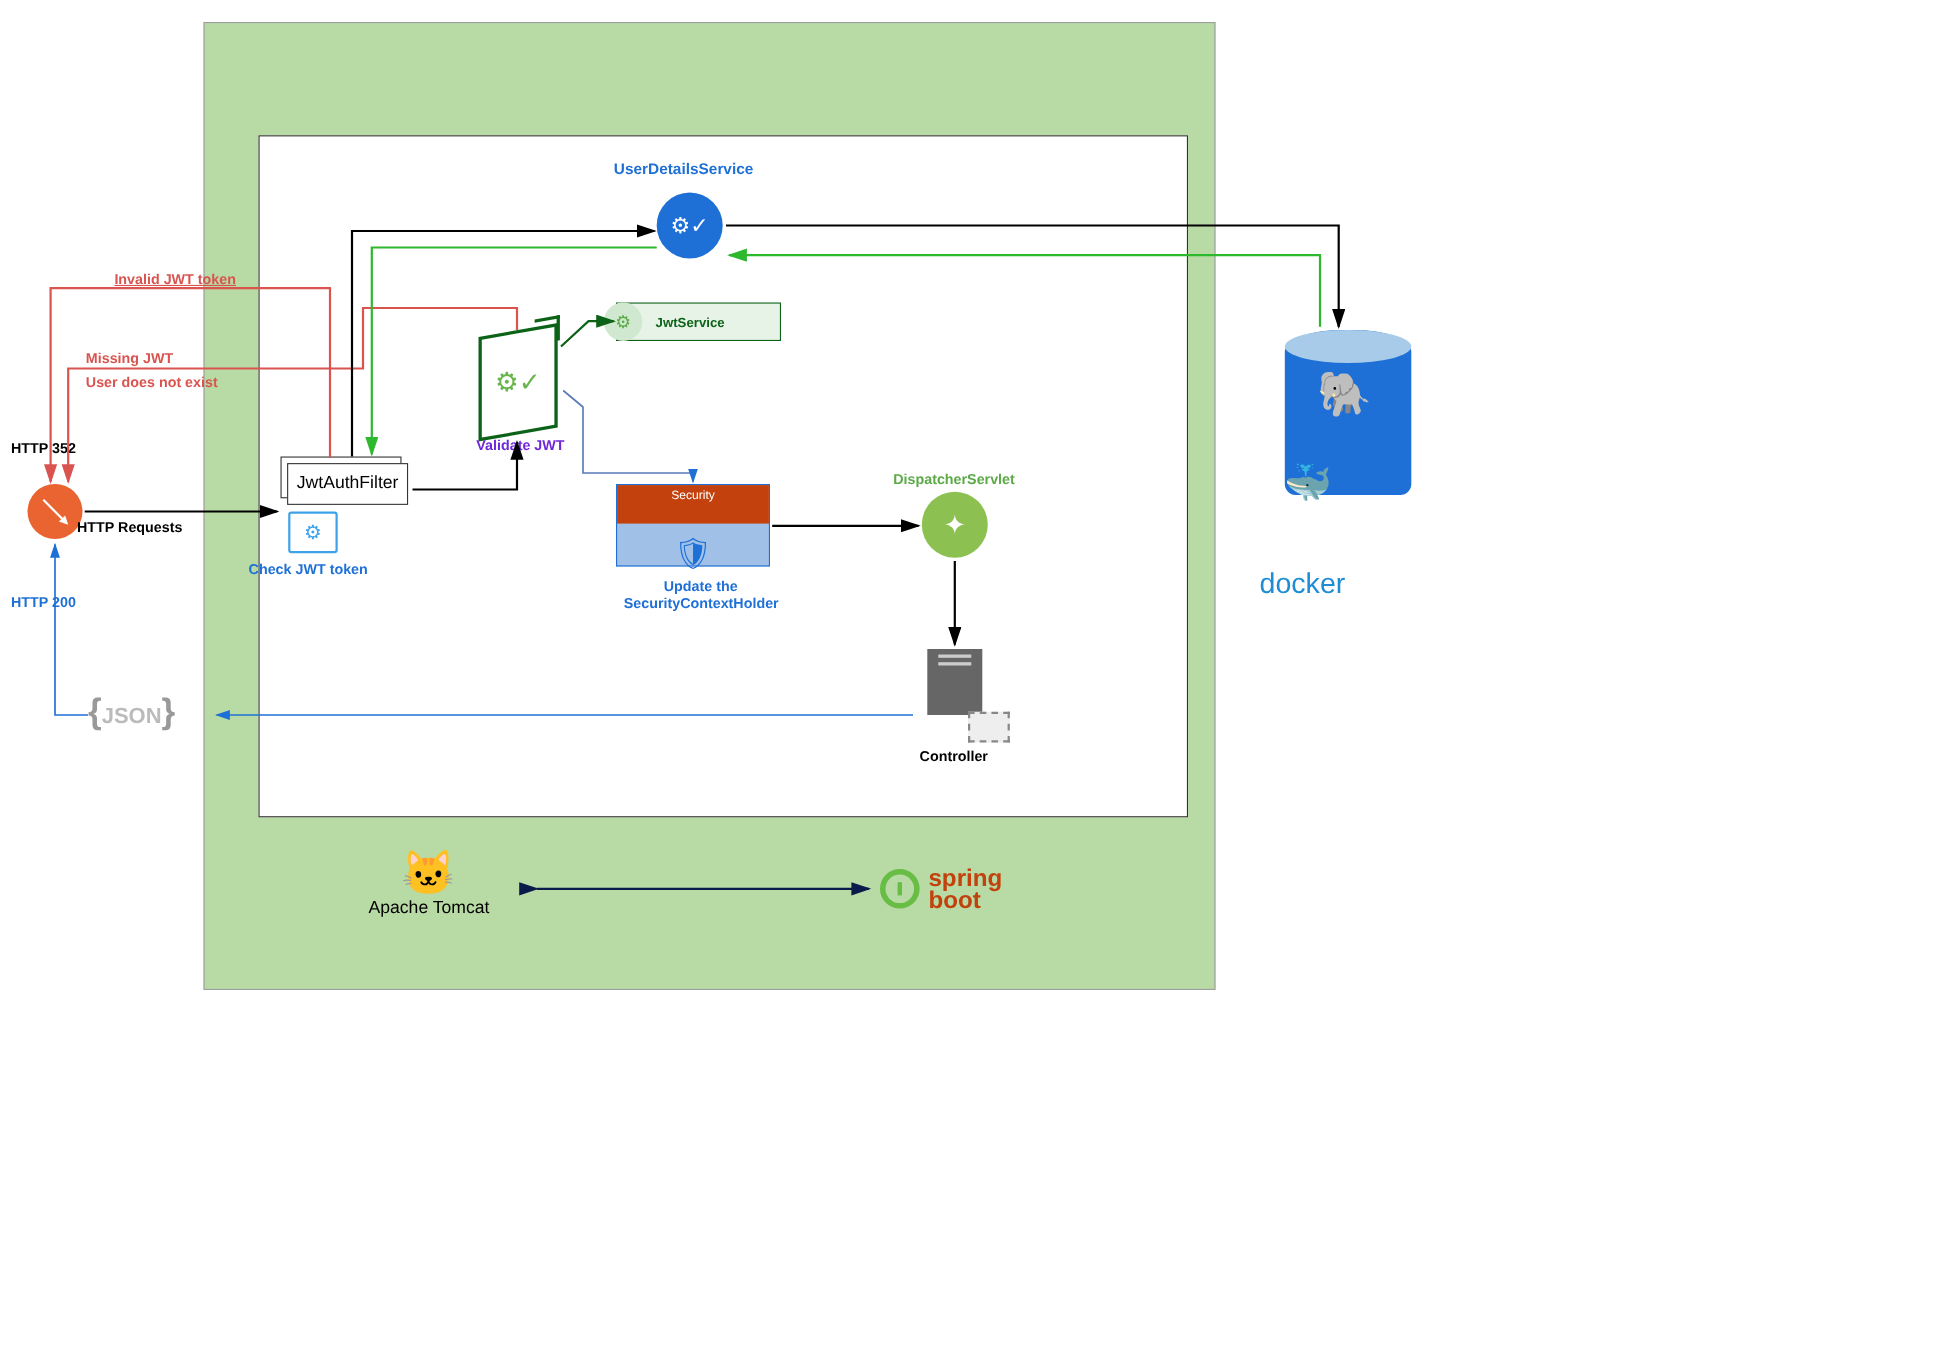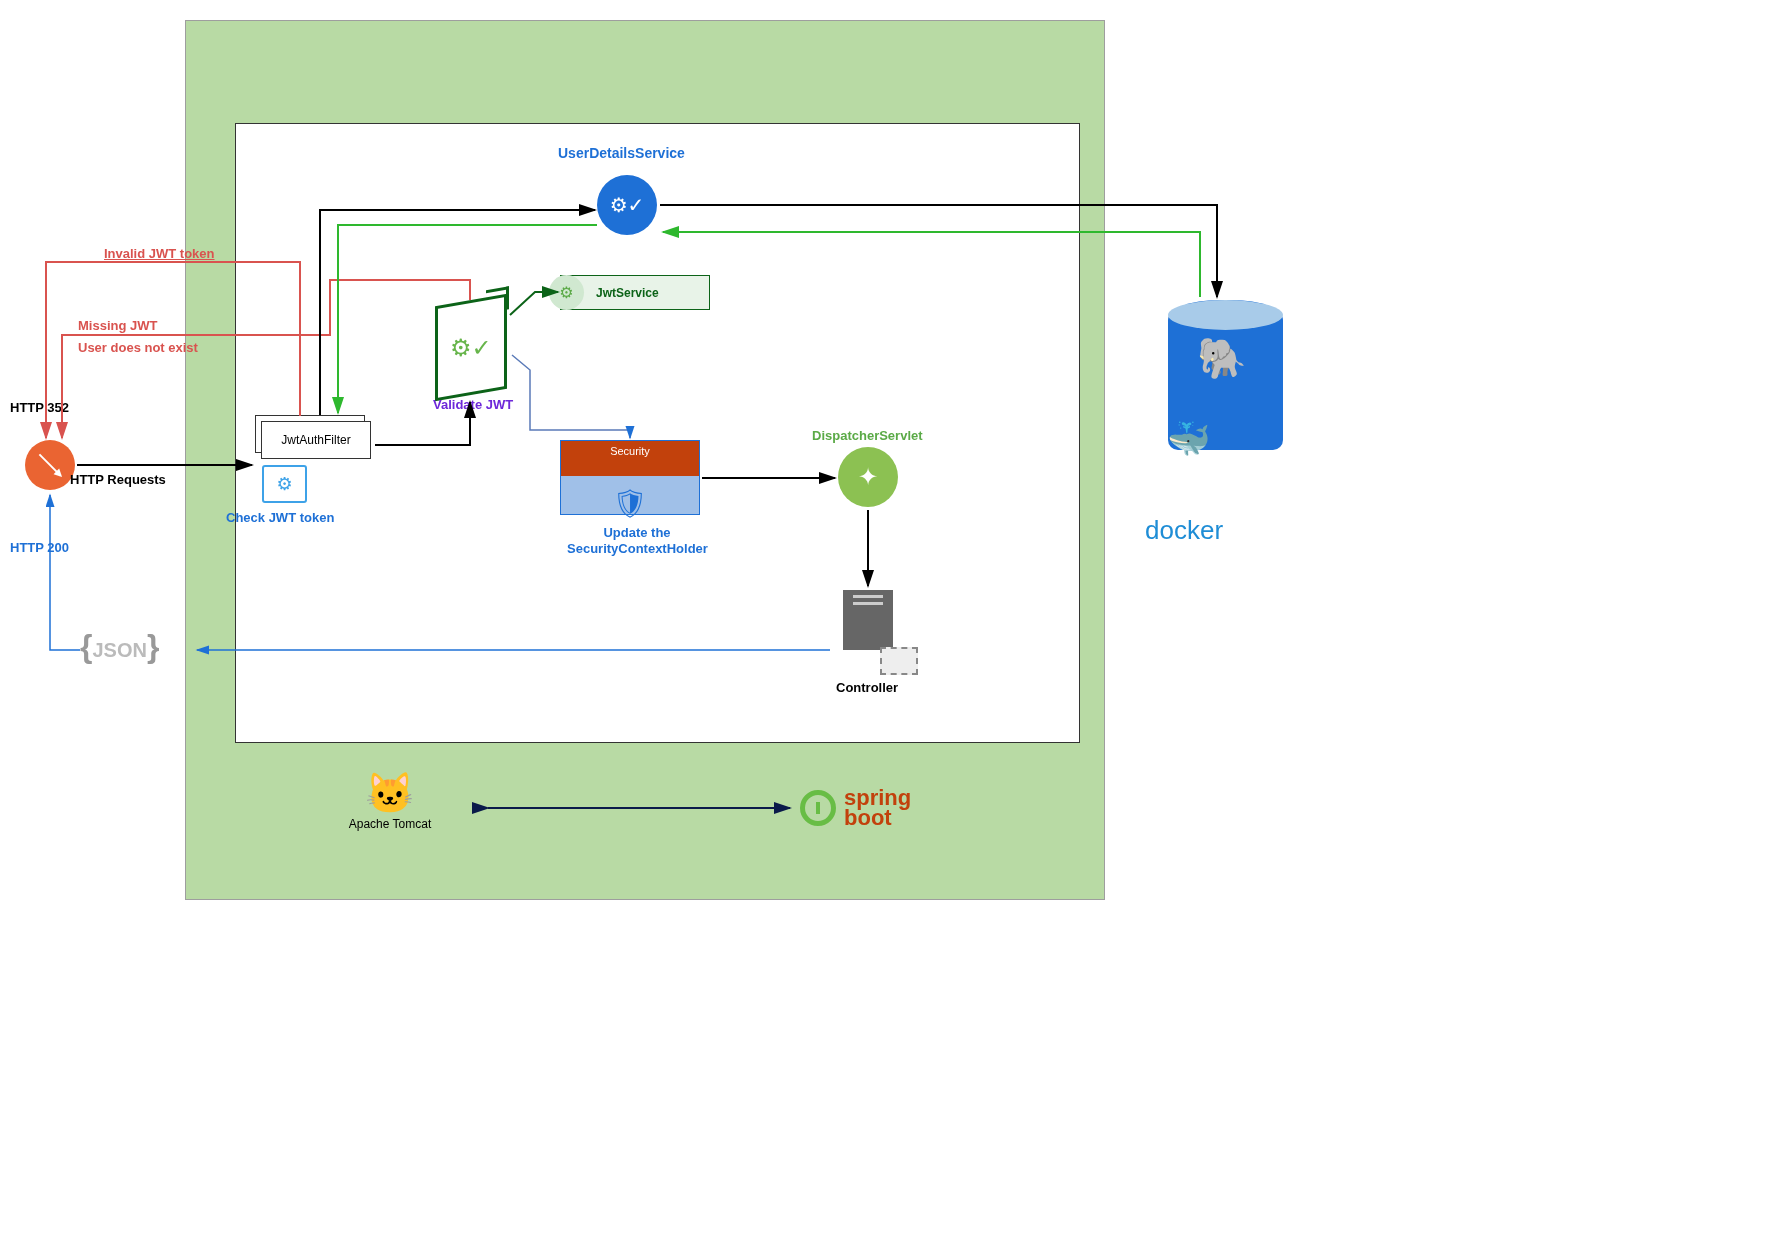--- a/index.html
+++ b/index.html
@@ -28,21 +28,21 @@
     .label-red { color: #d9534f; }
     .label-blue { color: #1e70d6; }
     .label-green { color: #6d28d9; }
     .label-brightgreen { color: #5baa47; }
     .label-black { color: #000; }
     .postman-icon { position: absolute; left: 25px; top: 440px; width: 50px; height: 50px; border-radius: 50%; background: #ea6432; display: flex; align-items: center; justify-content: center; }
     .postman-arrow { width: 30px; height: 2px; background: #fff; transform: rotate(45deg); position: relative; }
     .postman-arrow::after { content: ''; position: absolute; right: -2px; top: -3px; width: 0; height: 0; border-left: 8px solid #fff; border-top: 4px solid transparent; border-bottom: 4px solid transparent; }
     .jwt-filter-stack { position: absolute; left: 255px; top: 415px; width: 115px; height: 45px; }
     .stack-card { position: absolute; width: 110px; height: 38px; background: #fff; border: 1px solid #333; }
-    .stack-top { position: absolute; width: 110px; height: 38px; background: #fff; border: 1px solid #333; left: 6px; top: 6px; display: flex; align-items: center; justify-content: center; font-size: 12px; }
+    .stack-top { position: absolute; width: 110px; height: 38px; background: #fff; border: 1px solid #333; left: 6px; top: 6px; display: flex; align-items: center; justify-content: center; font-size: 16px; }
     .gear-box { position: absolute; left: 262px; top: 465px; width: 45px; height: 38px; background: #fff; border: 2px solid #3da2e8; border-radius: 3px; display: flex; align-items: center; justify-content: center; }
     .gear-icon { color: #3da2e8; font-size: 18px; }
     .validate-diamond { position: absolute; left: 435px; top: 300px; width: 72px; height: 95px; background: #fff; border: 3px solid #0c6318; transform: skewY(-10deg); display: flex; align-items: center; justify-content: center; }
     .validate-diamond::before { content: ''; position: absolute; top: -10px; right: -5px; width: 20px; height: 20px; border-top: 3px solid #0c6318; border-right: 3px solid #0c6318; }
     .validate-icon { color: #67b54b; font-size: 24px; transform: skewY(10deg); }
     .jwt-service-box { position: absolute; left: 560px; top: 275px; width: 150px; height: 35px; background: #e8f3e8; border: 1px solid #0c6318; display: flex; align-items: center; }
     .jwt-service-icon { width: 35px; height: 35px; border-radius: 50%; background: #d0e8d0; display: flex; align-items: center; justify-content: center; margin-left: -12px; }
     .user-details-circle { position: absolute; left: 597px; top: 175px; width: 60px; height: 60px; border-radius: 50%; background: #1e70d6; display: flex; align-items: center; justify-content: center; color: #fff; font-size: 20px; }
     .security-box { position: absolute; left: 560px; top: 440px; width: 140px; height: 75px; background: #a0c0e8; border: 1px solid #1e70d6; }
     .security-header { width: 100%; height: 35px; background: #c2410c; color: #fff; font-size: 11px; text-align: center; line-height: 20px; }
@@ -120,21 +120,21 @@
 <div class="label label-brightgreen" style="left:812px; top:428px;">DispatcherServlet</div>
 
 <div class="controller-box">
   <div class="server-tower"></div>
   <div class="people-card"></div>
 </div>
 <div class="label label-black" style="left:836px; top:680px;">Controller</div>
 
 <div class="tomcat-region">
   <div class="tomcat-cat">🐱</div>
-  <div style="font-size:12px;">Apache Tomcat</div>
+  <div style="font-size:16px;">Apache Tomcat</div>
 </div>
 
 <div class="spring-region">
   <div class="spring-circle"></div>
   <div class="spring-text">
     <div>spring</div>
     <div>boot</div>
   </div>
 </div>
 

